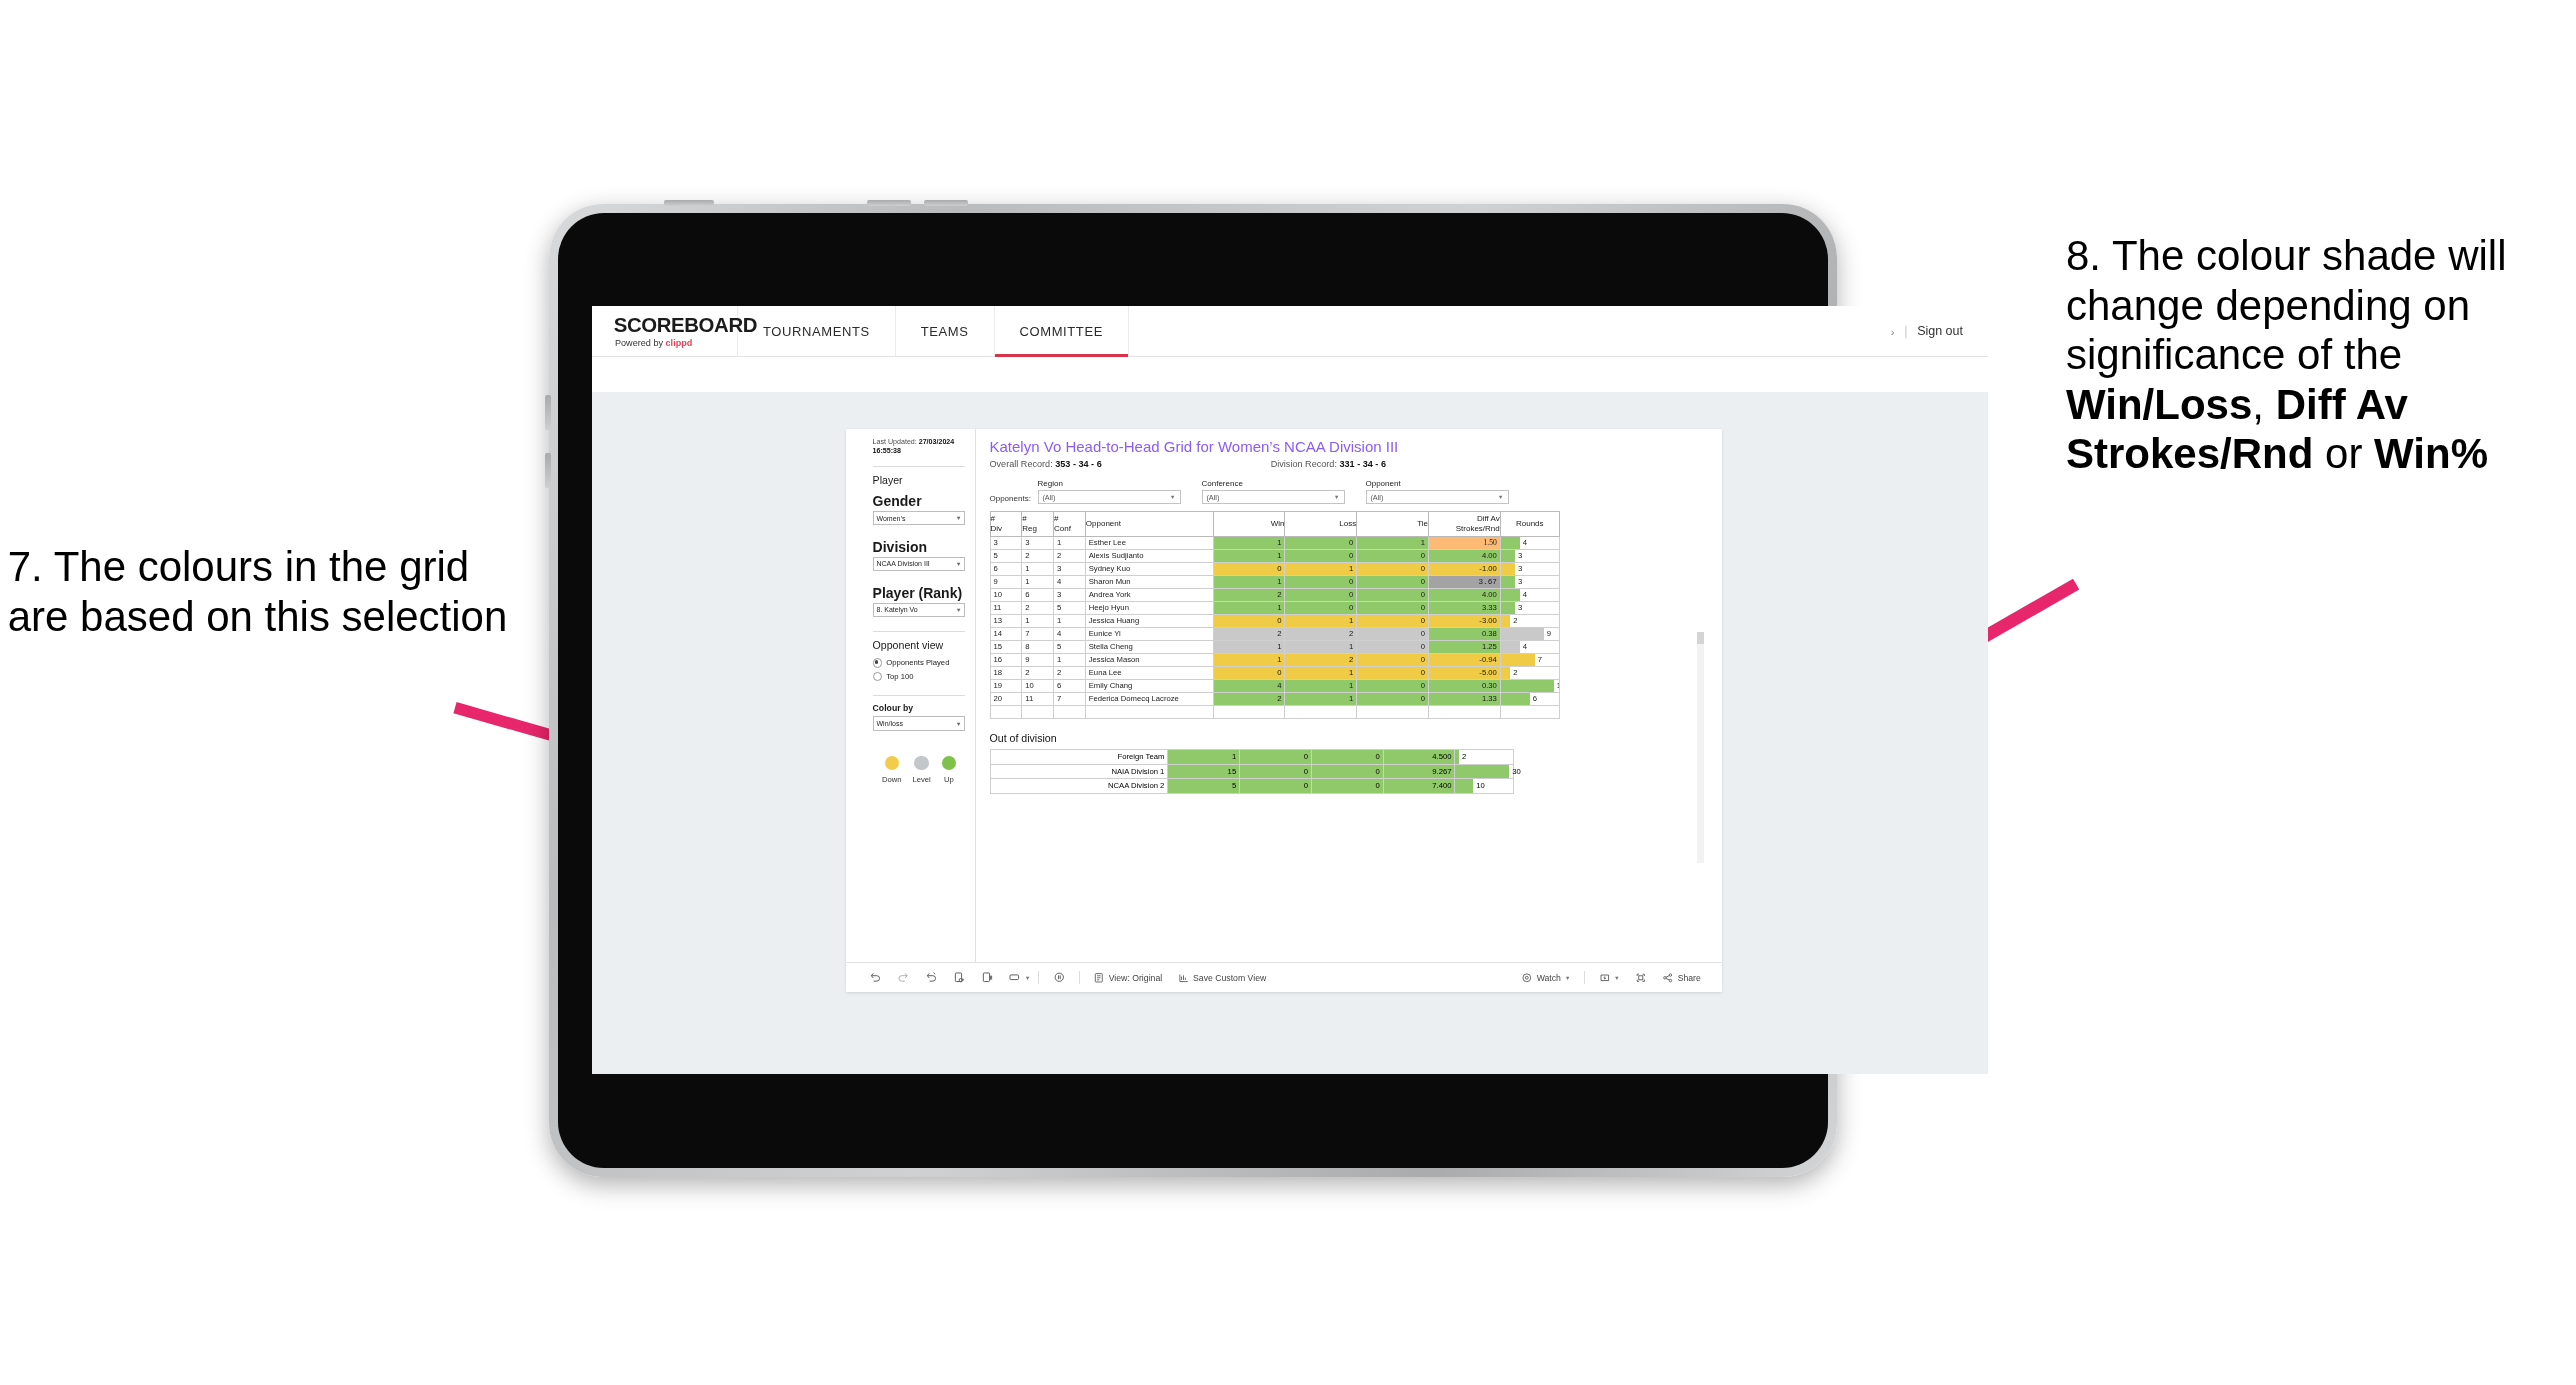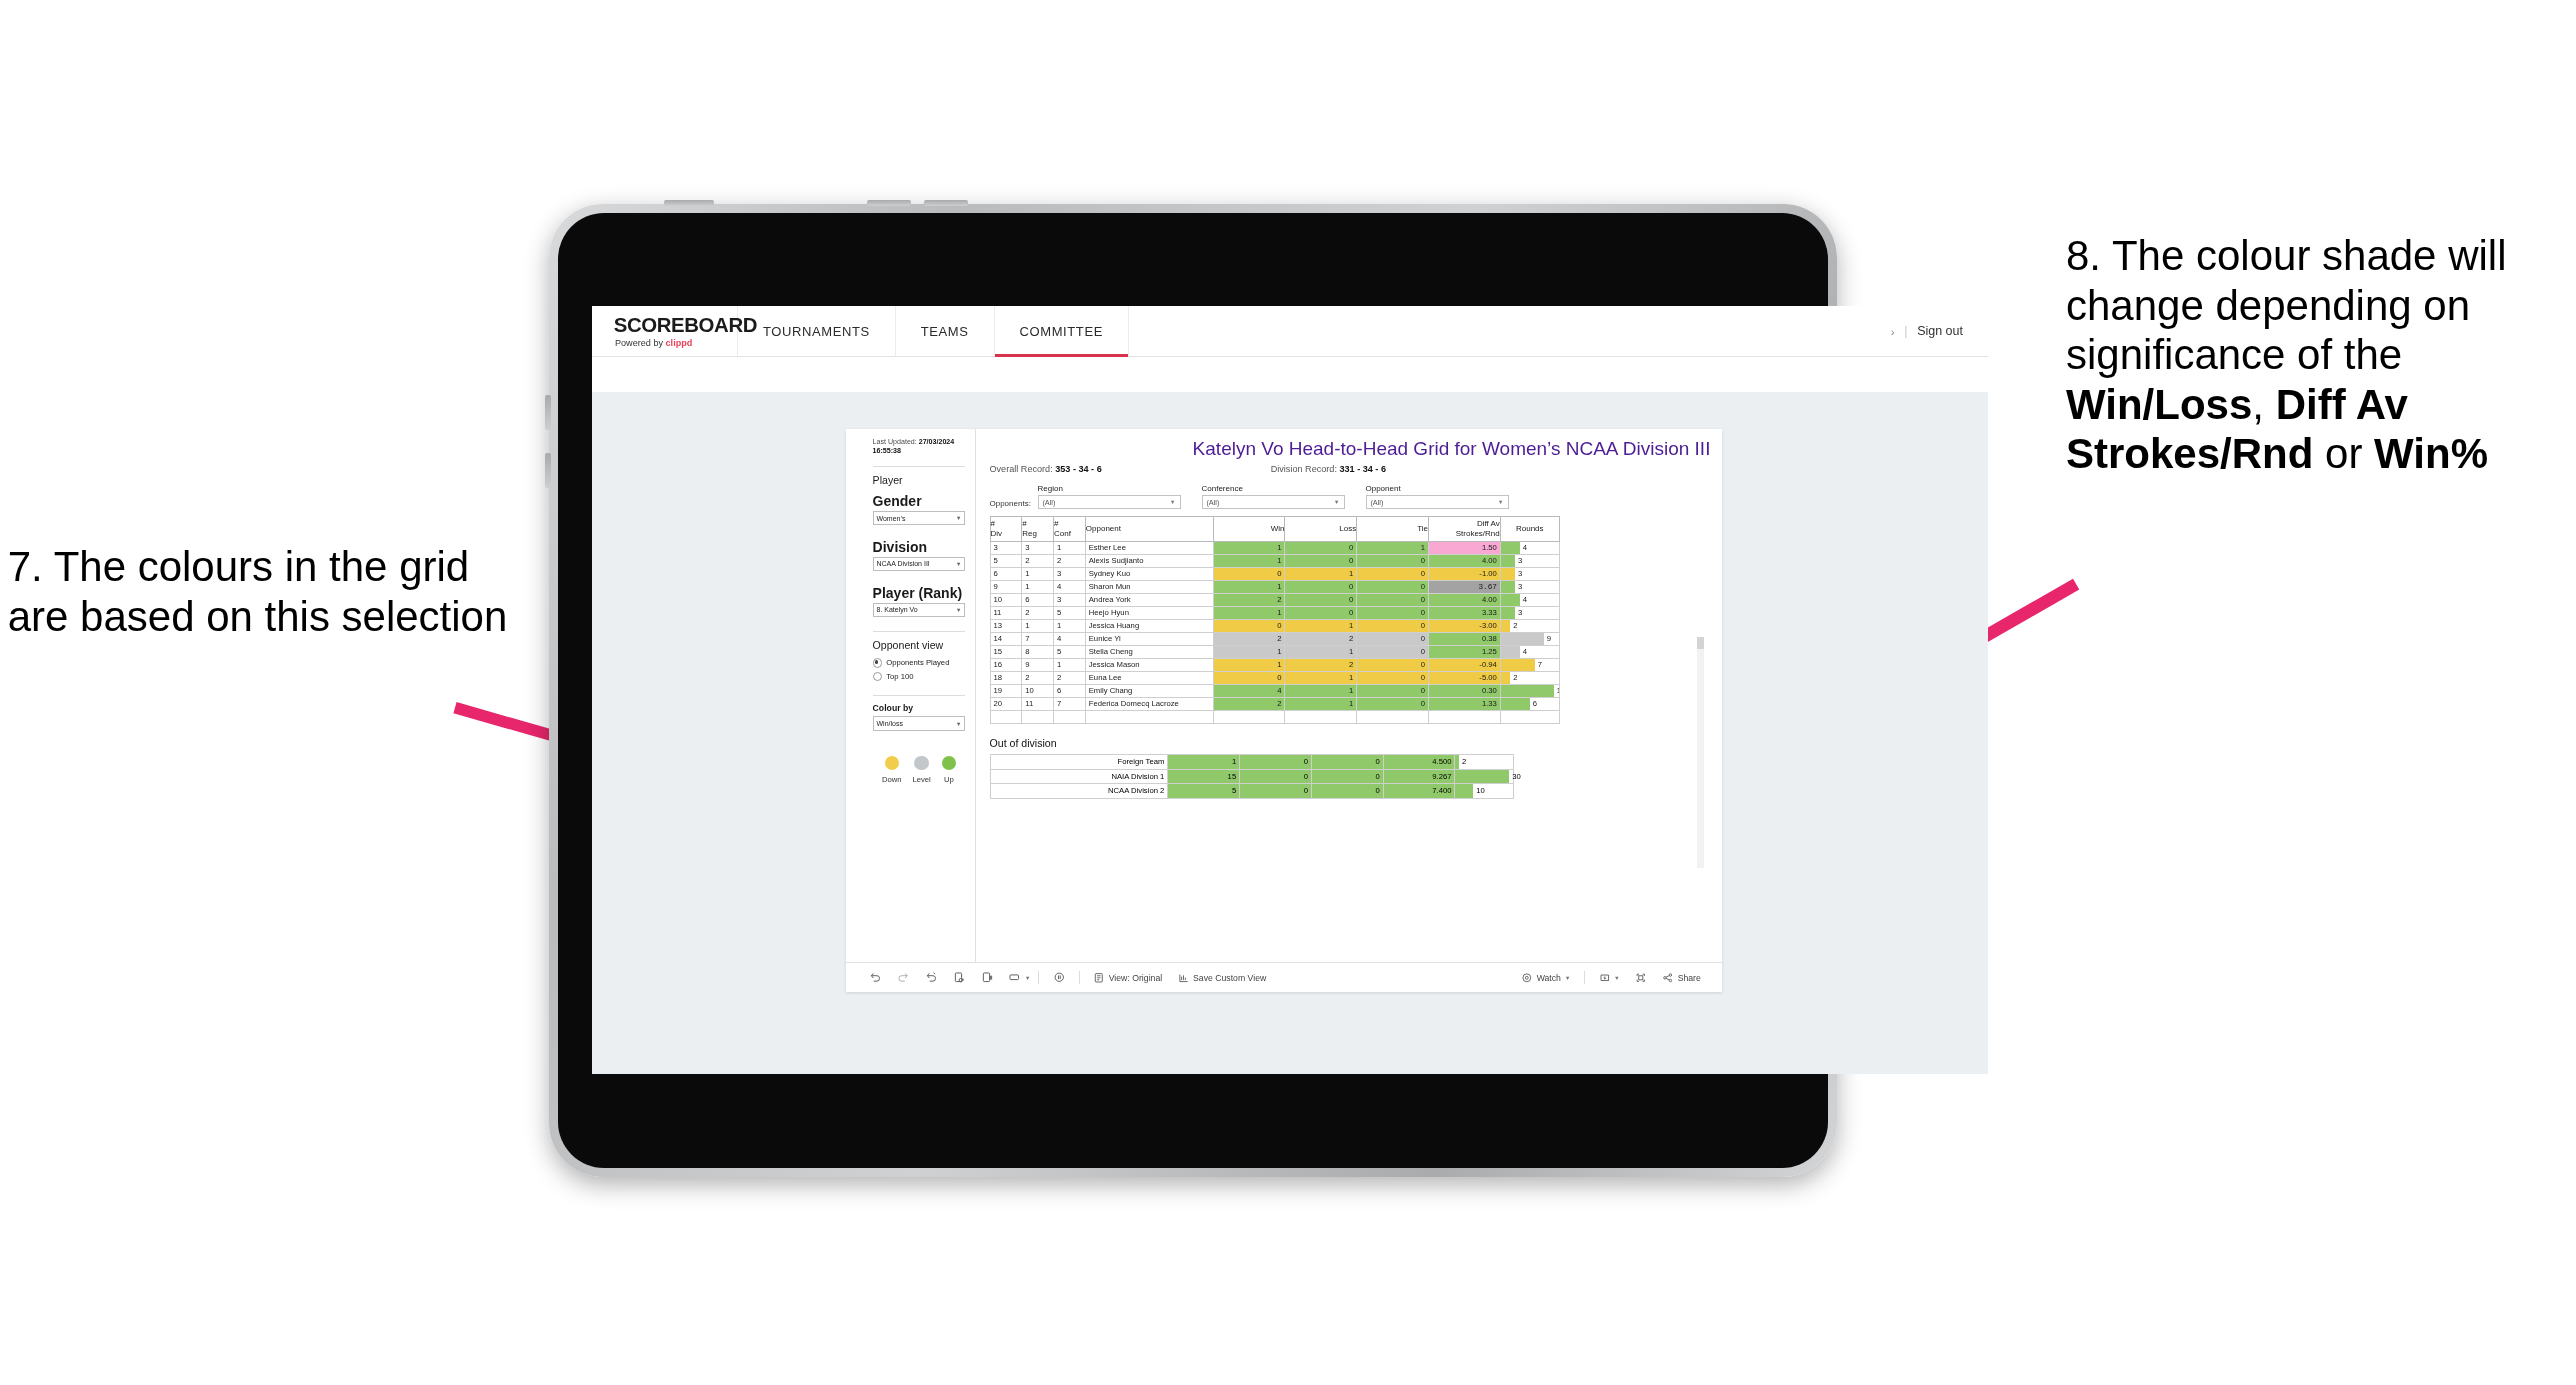--- a/index.html
+++ b/index.html
@@ -75,21 +75,21 @@
   .radio-row{display:flex;align-items:center;gap:3.9px;margin-bottom:3.9px;font-size:7.7px;color:#222;}
   .radio{width:7.7px;height:7.7px;border-radius:50%;border:1px solid #9a9a9a;background:#fff;position:relative;flex:none;}
   .radio.on:after{content:"";position:absolute;left:1.5px;top:1.5px;width:3.3px;height:3.3px;border-radius:50%;background:#444;}
   #legend{display:flex;justify-content:space-around;margin-top:25px;padding:0 3.9px;}
   .lg-item{text-align:center;}
   .lg-dot{width:14.4px;height:14.4px;border-radius:50%;margin:0 auto 4.8px;}
   .lg-label{font-size:7.7px;color:#333;}
 
   
   #viz-main{flex:1;padding:8.7px 11.6px 0 13.5px;box-sizing:border-box;min-width:0;}
-  #viz-title{font-size:19px;color:#4c1d95;margin-bottom:4.8px;text-align:right;}
+  #viz-title{font-size:15px;color:#8b5cf6;margin-bottom:4.8px;}
   #record-row{display:flex;font-size:9.1px;color:#555;margin-bottom:9.6px;}
   #record-row b{color:#111;}
   #rec-div{margin-left:169px;}
 
   #filter-row{display:flex;align-items:flex-end;gap:0;margin-bottom:6.7px;}
   #opp-label{font-size:8px;color:#333;padding-bottom:1.9px;width:48px;}
   .filt{width:143px;margin-right:21px;}
   .filt .fl{font-size:8px;color:#222;margin-bottom:1.9px;}
   .filt .fb{height:12.5px;border:1px solid #c3c3c3;background:#fff;display:flex;align-items:center;padding:0 3.9px;font-size:7.3px;color:#555;}
   .filt .fb .caret{margin-left:auto;font-size:5.8px;color:#777;}
@@ -296,21 +296,21 @@
               </thead>
               <tbody id="grid-body">
                   <tr>
                     <td class="c-div">3</td>
                     <td class="c-reg">3</td>
                     <td class="c-conf">1</td>
                     <td class="c-opp">Esther Lee</td>
                     <td class="c-num" style="background: rgb(144, 201, 106);">1</td>
                     <td class="c-num" style="background: rgb(144, 201, 106);">0</td>
                     <td class="c-num" style="background: rgb(144, 201, 106);">1</td>
-                    <td class="c-num" style="background: #f9a8d4;">1.50</td>
+                    <td class="c-num" style="background: #fdba74; font-family: Liberation Serif, serif;">1.50</td>
                     <td class="c-rnd">
                       <div class="rndbar" style="width: 19px; background: rgb(144, 201, 106);"></div>
                       <div class="rndlbl" style="left: 19px;">4</div>
                     </td>
                   </tr>
                   <tr>
                     <td class="c-div">5</td>
                     <td class="c-reg">2</td>
                     <td class="c-conf">2</td>
                     <td class="c-opp">Alexis Sudjianto</td>

